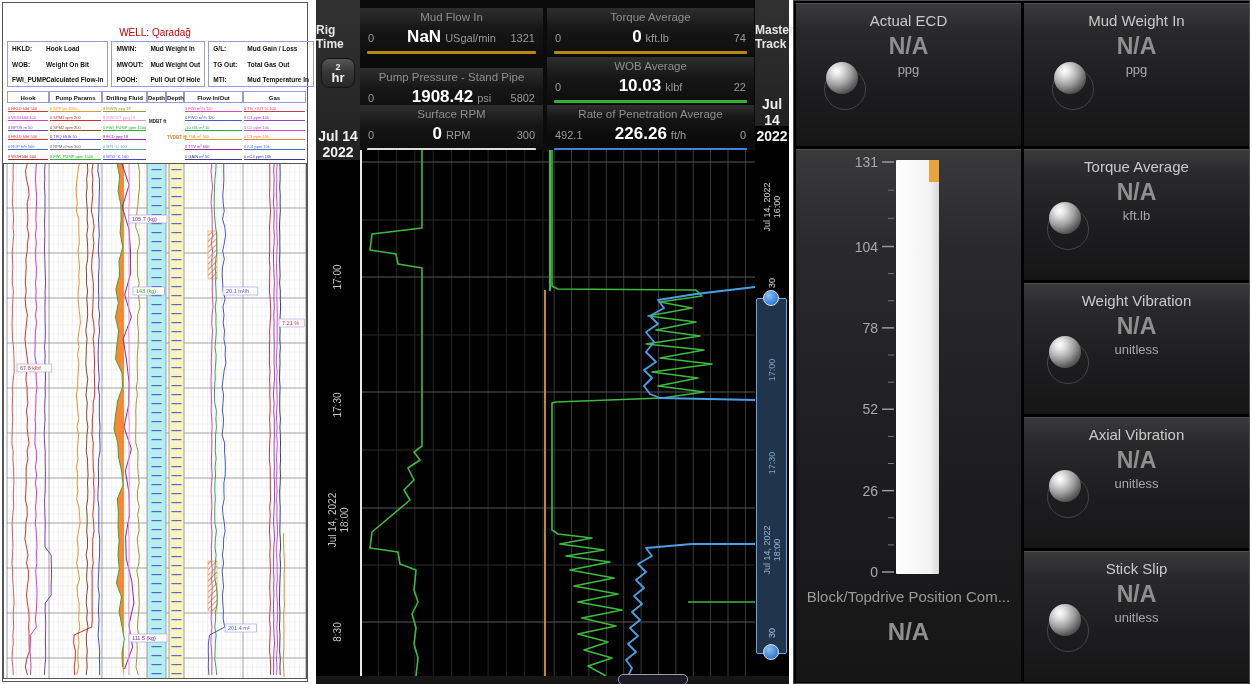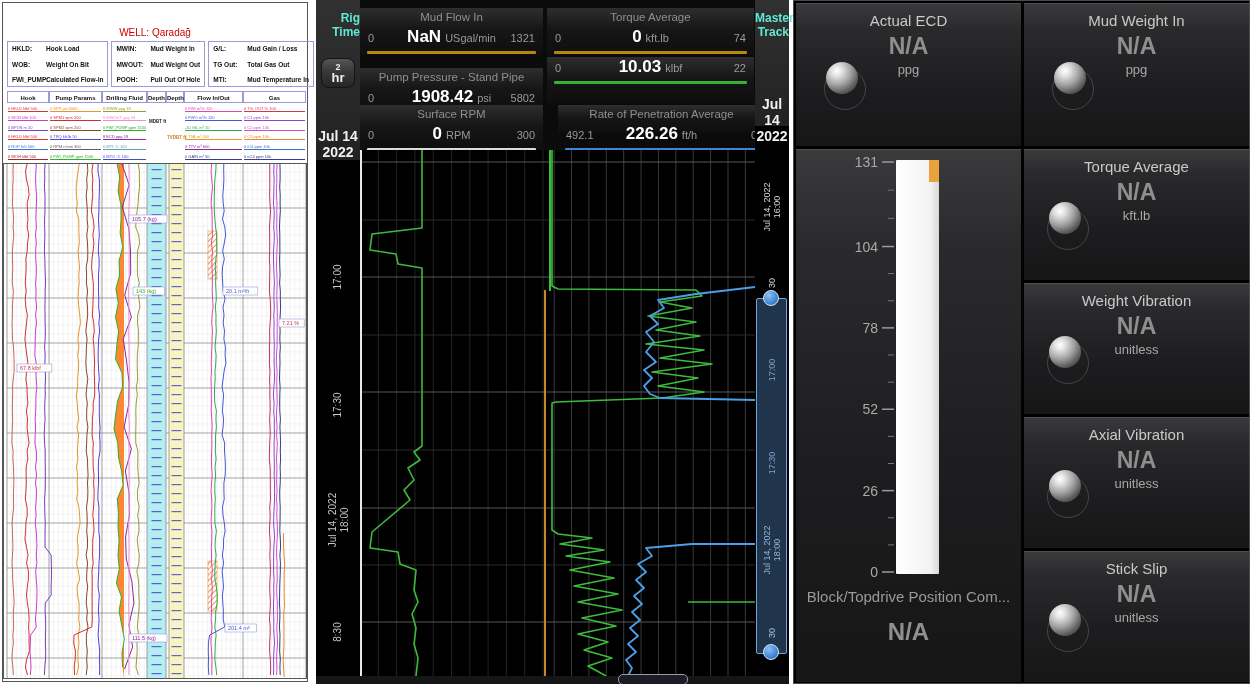--- a/index.html
+++ b/index.html
@@ -19,21 +19,21 @@
     font-size:6px;font-weight:bold;text-align:center;line-height:12px;color:#111;box-sizing:border-box;}
   .mini-col{position:absolute;top:12px;bottom:0;}
   .mini-row{height:9.6px;position:relative;overflow:hidden;}
   .mini-row span{position:absolute;left:1px;right:1px;bottom:1px;border-bottom:1px solid;
     font-size:4px;line-height:5px;white-space:nowrap;overflow:hidden;}
   .depth-note{position:absolute;font-size:4.5px;font-weight:bold;white-space:nowrap;}
   
   #mid-panel{position:absolute;left:316px;top:0;width:473px;height:684px;background:#0b0b0b;}
   .mid-sidecol{position:absolute;top:0;height:684px;background:#000;}
   .mid-sidehead{position:absolute;left:0;top:0;width:100%;background:linear-gradient(#313131,#222);}
-  .sidecol-label{position:absolute;width:100%;text-align:right;color:#5eead4;font-weight:bold;font-size:12px;line-height:1.15;}
+  .sidecol-label{position:absolute;width:100%;text-align:left;color:#e5e5e5;font-weight:bold;font-size:12px;line-height:1.15;margin-top:12px;}
   .sidecol-date{position:absolute;width:100%;text-align:center;color:#f0f0f0;font-weight:bold;font-size:14px;line-height:1.15;}
   #interval-btn{position:absolute;left:5px;top:58px;width:32px;height:28px;border-radius:8px;
     background:linear-gradient(#555 0%,#383838 45%,#262626 100%);border:1px solid #141414;
     color:#eee;font-weight:bold;text-align:center;cursor:pointer;}
   #interval-btn .iv{font-size:9px;line-height:11px;margin-top:3px;}
   #interval-btn .iu{font-size:13px;line-height:9px;}
   .gauge-cell{position:absolute;background:linear-gradient(#2e2e2e 0%,#161616 45%,#0e0e0e 100%);}
   .g-title{text-align:center;font-size:11.5px;color:#8f8f8f;padding-top:3px;height:16px;}
   .g-valrow{display:flex;align-items:baseline;padding:0 8px;height:22px;}
   .g-min,.g-max{font-size:11px;color:#9a9a9a;width:42px;}
@@ -573,37 +573,38 @@
       <div class="gauge-cell" style="left: 44px; width: 183px; top: 57px; height: 46px; margin-top: 11px;">
         <div class="g-title">Pump Pressure - Stand Pipe</div>
         <div class="g-valrow">
           <div class="g-min">0</div>
           <div class="g-center"><span class="g-value">1908.42</span><span class="g-unit">psi</span></div>
           <div class="g-max">5802</div>
         </div>
         <div class="g-bar" style="background: rgb(53, 177, 53);"></div>
       </div>
       <div class="gauge-cell" style="left: 231px; width: 207px; top: 57px; height: 46px;">
+        <div class="g-title">WOB Average</div>
         <div class="g-valrow">
           <div class="g-min">0</div>
           <div class="g-center"><span class="g-value">10.03</span><span class="g-unit">klbf</span></div>
           <div class="g-max">22</div>
         </div>
         <div class="g-bar" style="background: rgb(53, 177, 53);"></div>
       </div>
       <div class="gauge-cell" style="left: 44px; width: 183px; top: 105px; height: 45px;">
         <div class="g-title">Surface RPM</div>
         <div class="g-valrow">
           <div class="g-min">0</div>
           <div class="g-center"><span class="g-value">0</span><span class="g-unit">RPM</span></div>
           <div class="g-max">300</div>
         </div>
         <div class="g-bar" style="background: rgb(220, 220, 220);"></div>
       </div>
-      <div class="gauge-cell" style="left: 242px; width: 207px; top: 105px; height: 28px;">
+      <div class="gauge-cell" style="left: 231px; width: 207px; top: 105px; height: 28px;">
         <div class="g-title">Rate of Penetration Average</div>
         <div class="g-valrow">
           <div class="g-min">492.1</div>
           <div class="g-center"><span class="g-value">226.26</span><span class="g-unit">ft/h</span></div>
           <div class="g-max">0</div>
         </div>
         <div class="g-bar" style="background: rgb(63, 134, 216);"></div>
       </div>
     </div>
 

